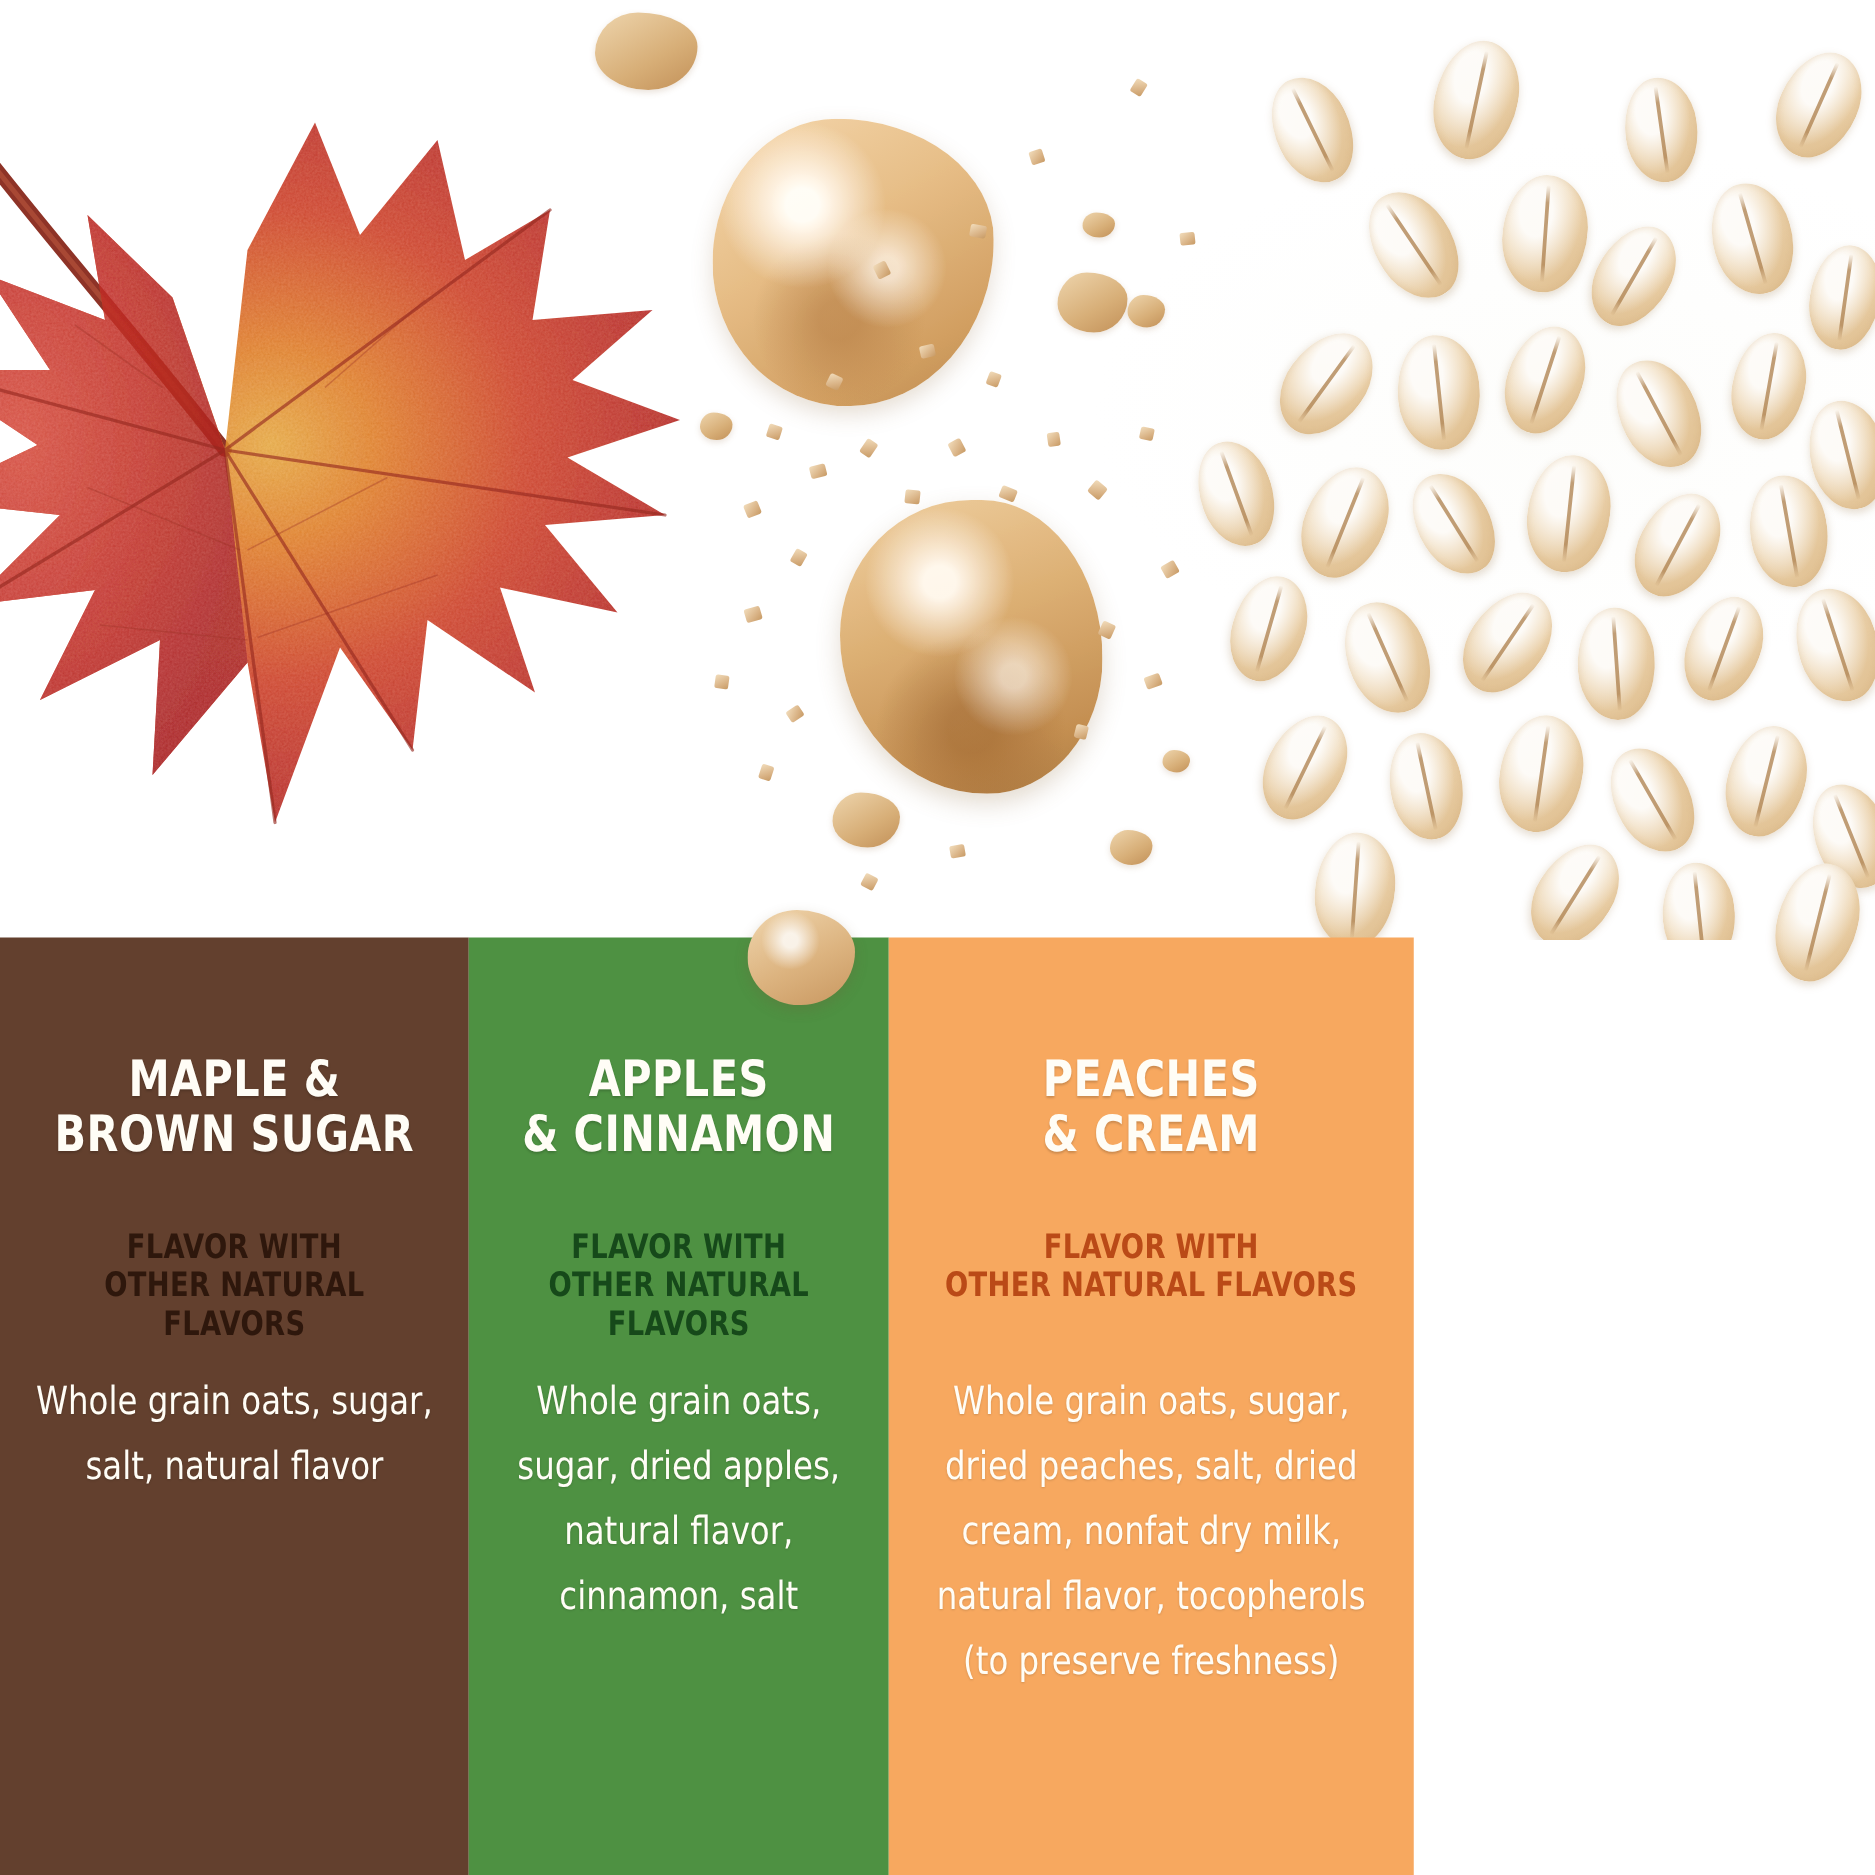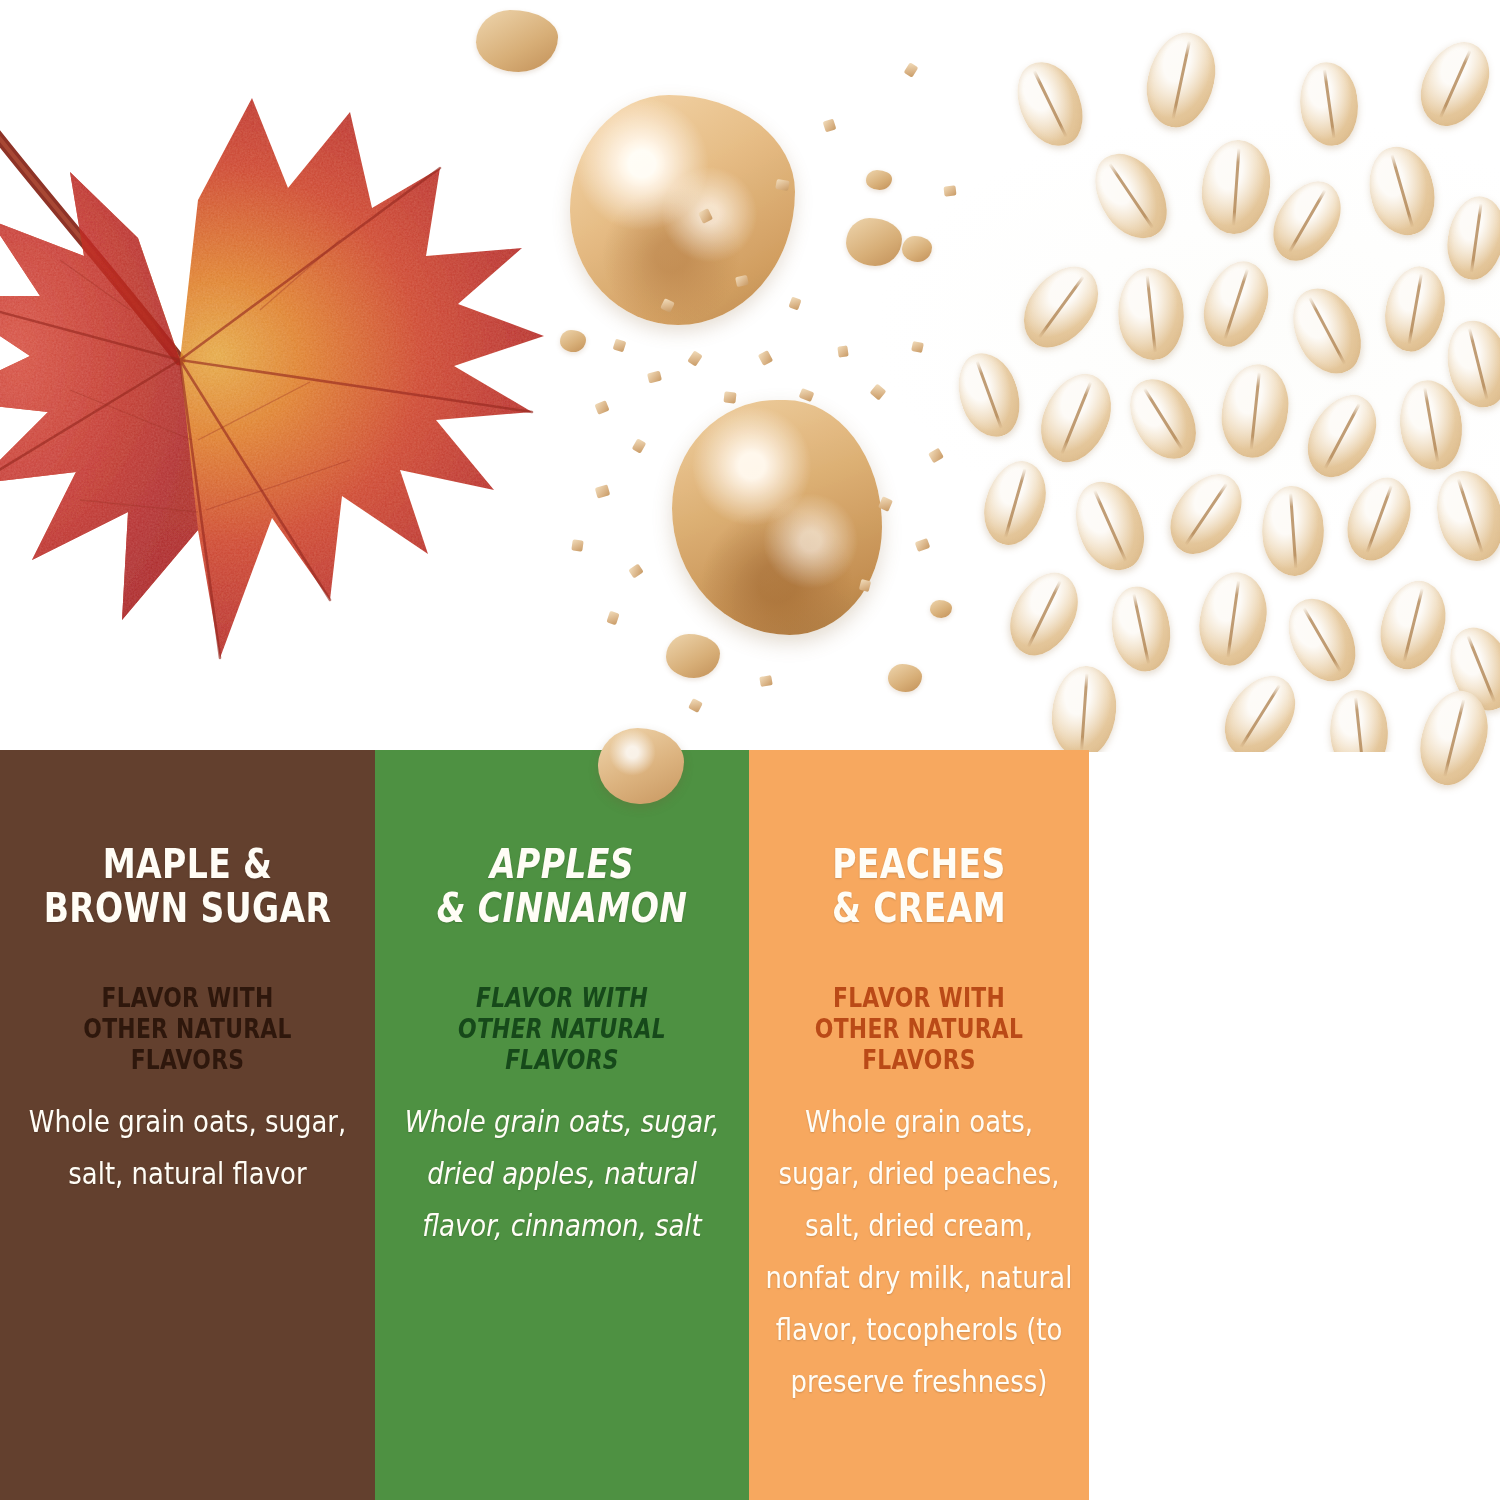--- a/index.html
+++ b/index.html
@@ -70,23 +70,23 @@
     content:"";position:absolute;left:50%;top:8%;width:2.5px;height:84%;
     transform:translateX(-50%);
     background:linear-gradient(180deg,rgba(172,126,74,.0),rgba(172,126,74,.75) 18%,rgba(172,126,74,.75) 82%,rgba(172,126,74,0));
     border-radius:2px;
   }
 
   
   .panels{position:absolute;left:0;top:750px;width:1500px;height:750px;display:flex;}
   .panel{position:relative;height:750px;box-sizing:border-box;padding:16px 16px;overflow:visible;}
   .p1{width:375px;background:#63402E;}
-  .p2{width:374px;background:#4E9142;font-style:italic;}
+  .p2{width:336px;background:#4E9142;}
   .p3{width:375px;background:#C25A2E;}
-  .p4{width:340px;background:#F7A85F;}
+  .p4{width:420px;background:#F7A85F;}
 
   .panel .title{
     position:absolute;left:12px;right:12px;top:92px;
     text-align:center;
     font-family:"Liberation Sans Narrow","DejaVu Sans Condensed","Liberation Sans",sans-serif;
     font-weight:bold;
     font-size:40px;line-height:44px;
     letter-spacing:.4px;
     color:#FFFDF6;
     text-shadow:0 1px 2px rgba(0,0,0,.18);

